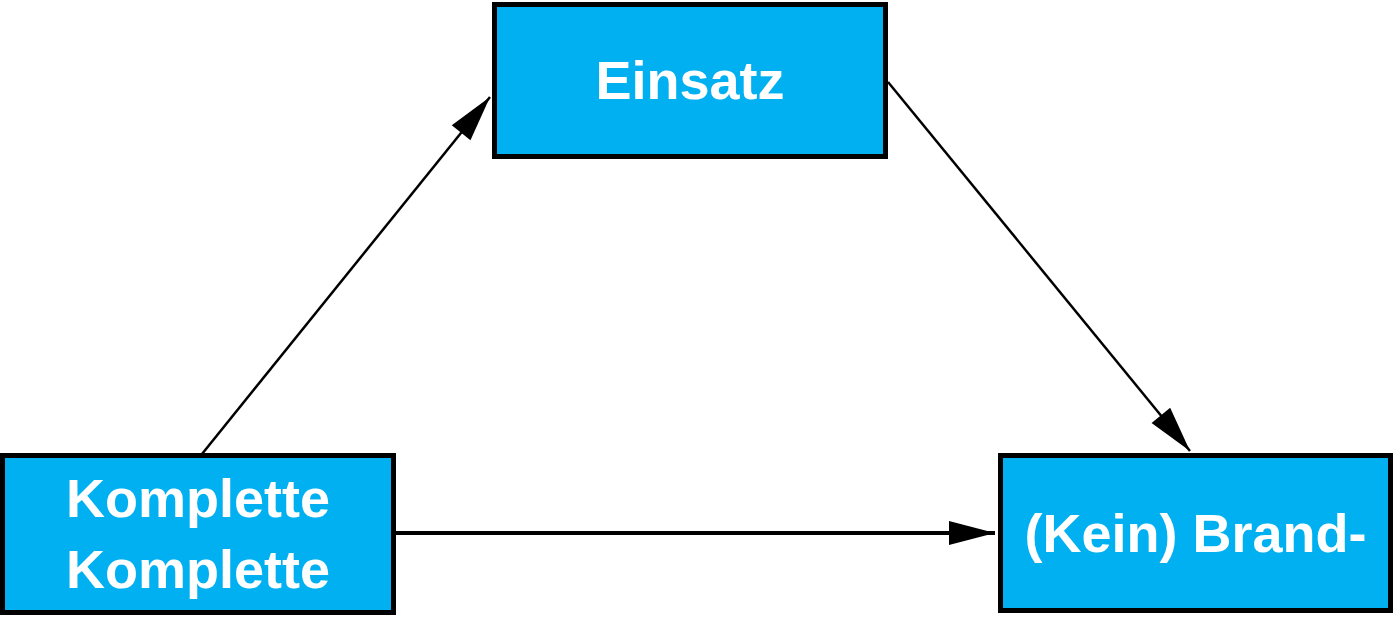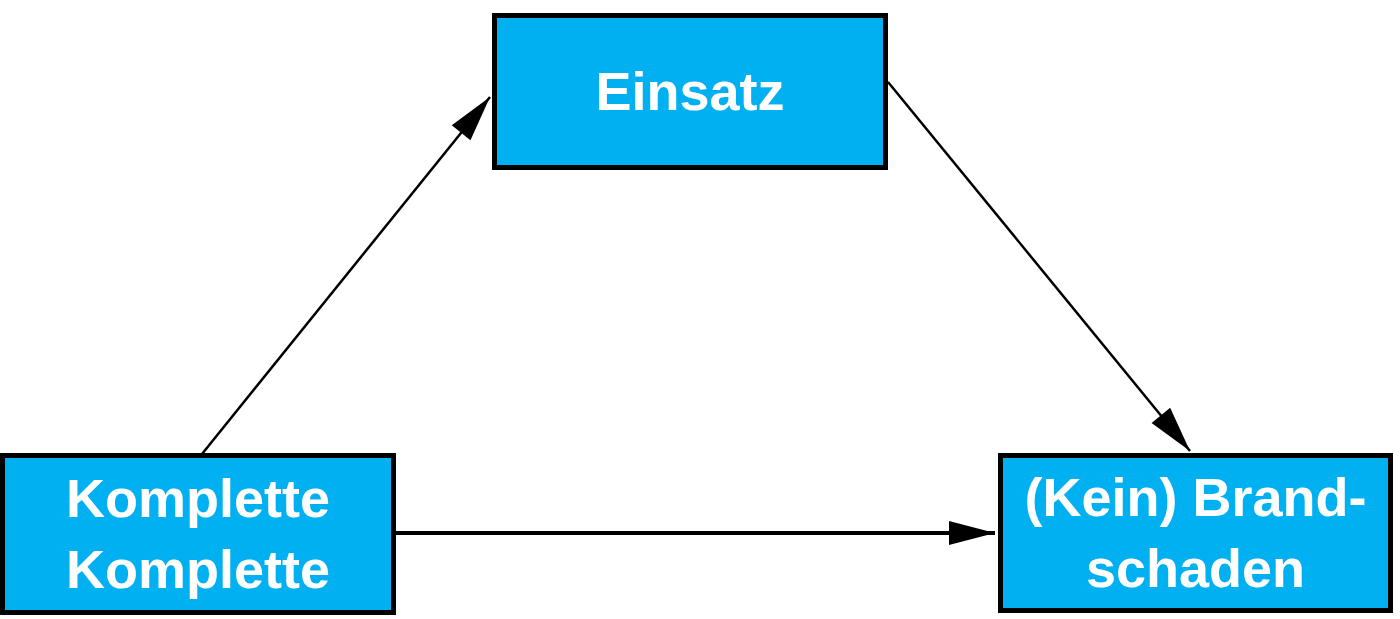--- a/index.html
+++ b/index.html
@@ -32,21 +32,21 @@
     background: var(--node-fill, #00B0F0);
     border: 5px solid var(--node-border, #000000);
     box-sizing: border-box;
     color: var(--node-text, #ffffff);
     font-weight: bold;
     font-size: 54px;
     line-height: 71px;
     text-align: center;
     white-space: nowrap;
   }
-  #node-einsatz      { left: 492px; top: 13px;   width: 396px; height: 157px; }
+  #node-einsatz      { left: 492px; top: 2px;   width: 396px; height: 157px; }
   #node-komplette    { left: 0px;   top: 453px; width: 396px; height: 162px; }
   #node-brandschaden { left: 998px; top: 453px; width: 395px; height: 160px; }
 </style>
 </head>
 <body>
 
 <div class="stage">
 
   <svg class="arrows" width="1400" height="619" viewBox="0 0 1400 619">
     <defs>
@@ -66,16 +66,15 @@
     <span>Einsatz</span>
   </div>
 
   <div class="node" id="node-komplette">
     <span>Komplette</span>
     <span>Komplette</span>
   </div>
 
   <div class="node" id="node-brandschaden">
     <span>(Kein) Brand-</span>
-    <span>schaden</span>
   </div>
 
 </div>
 
 </body></html>

